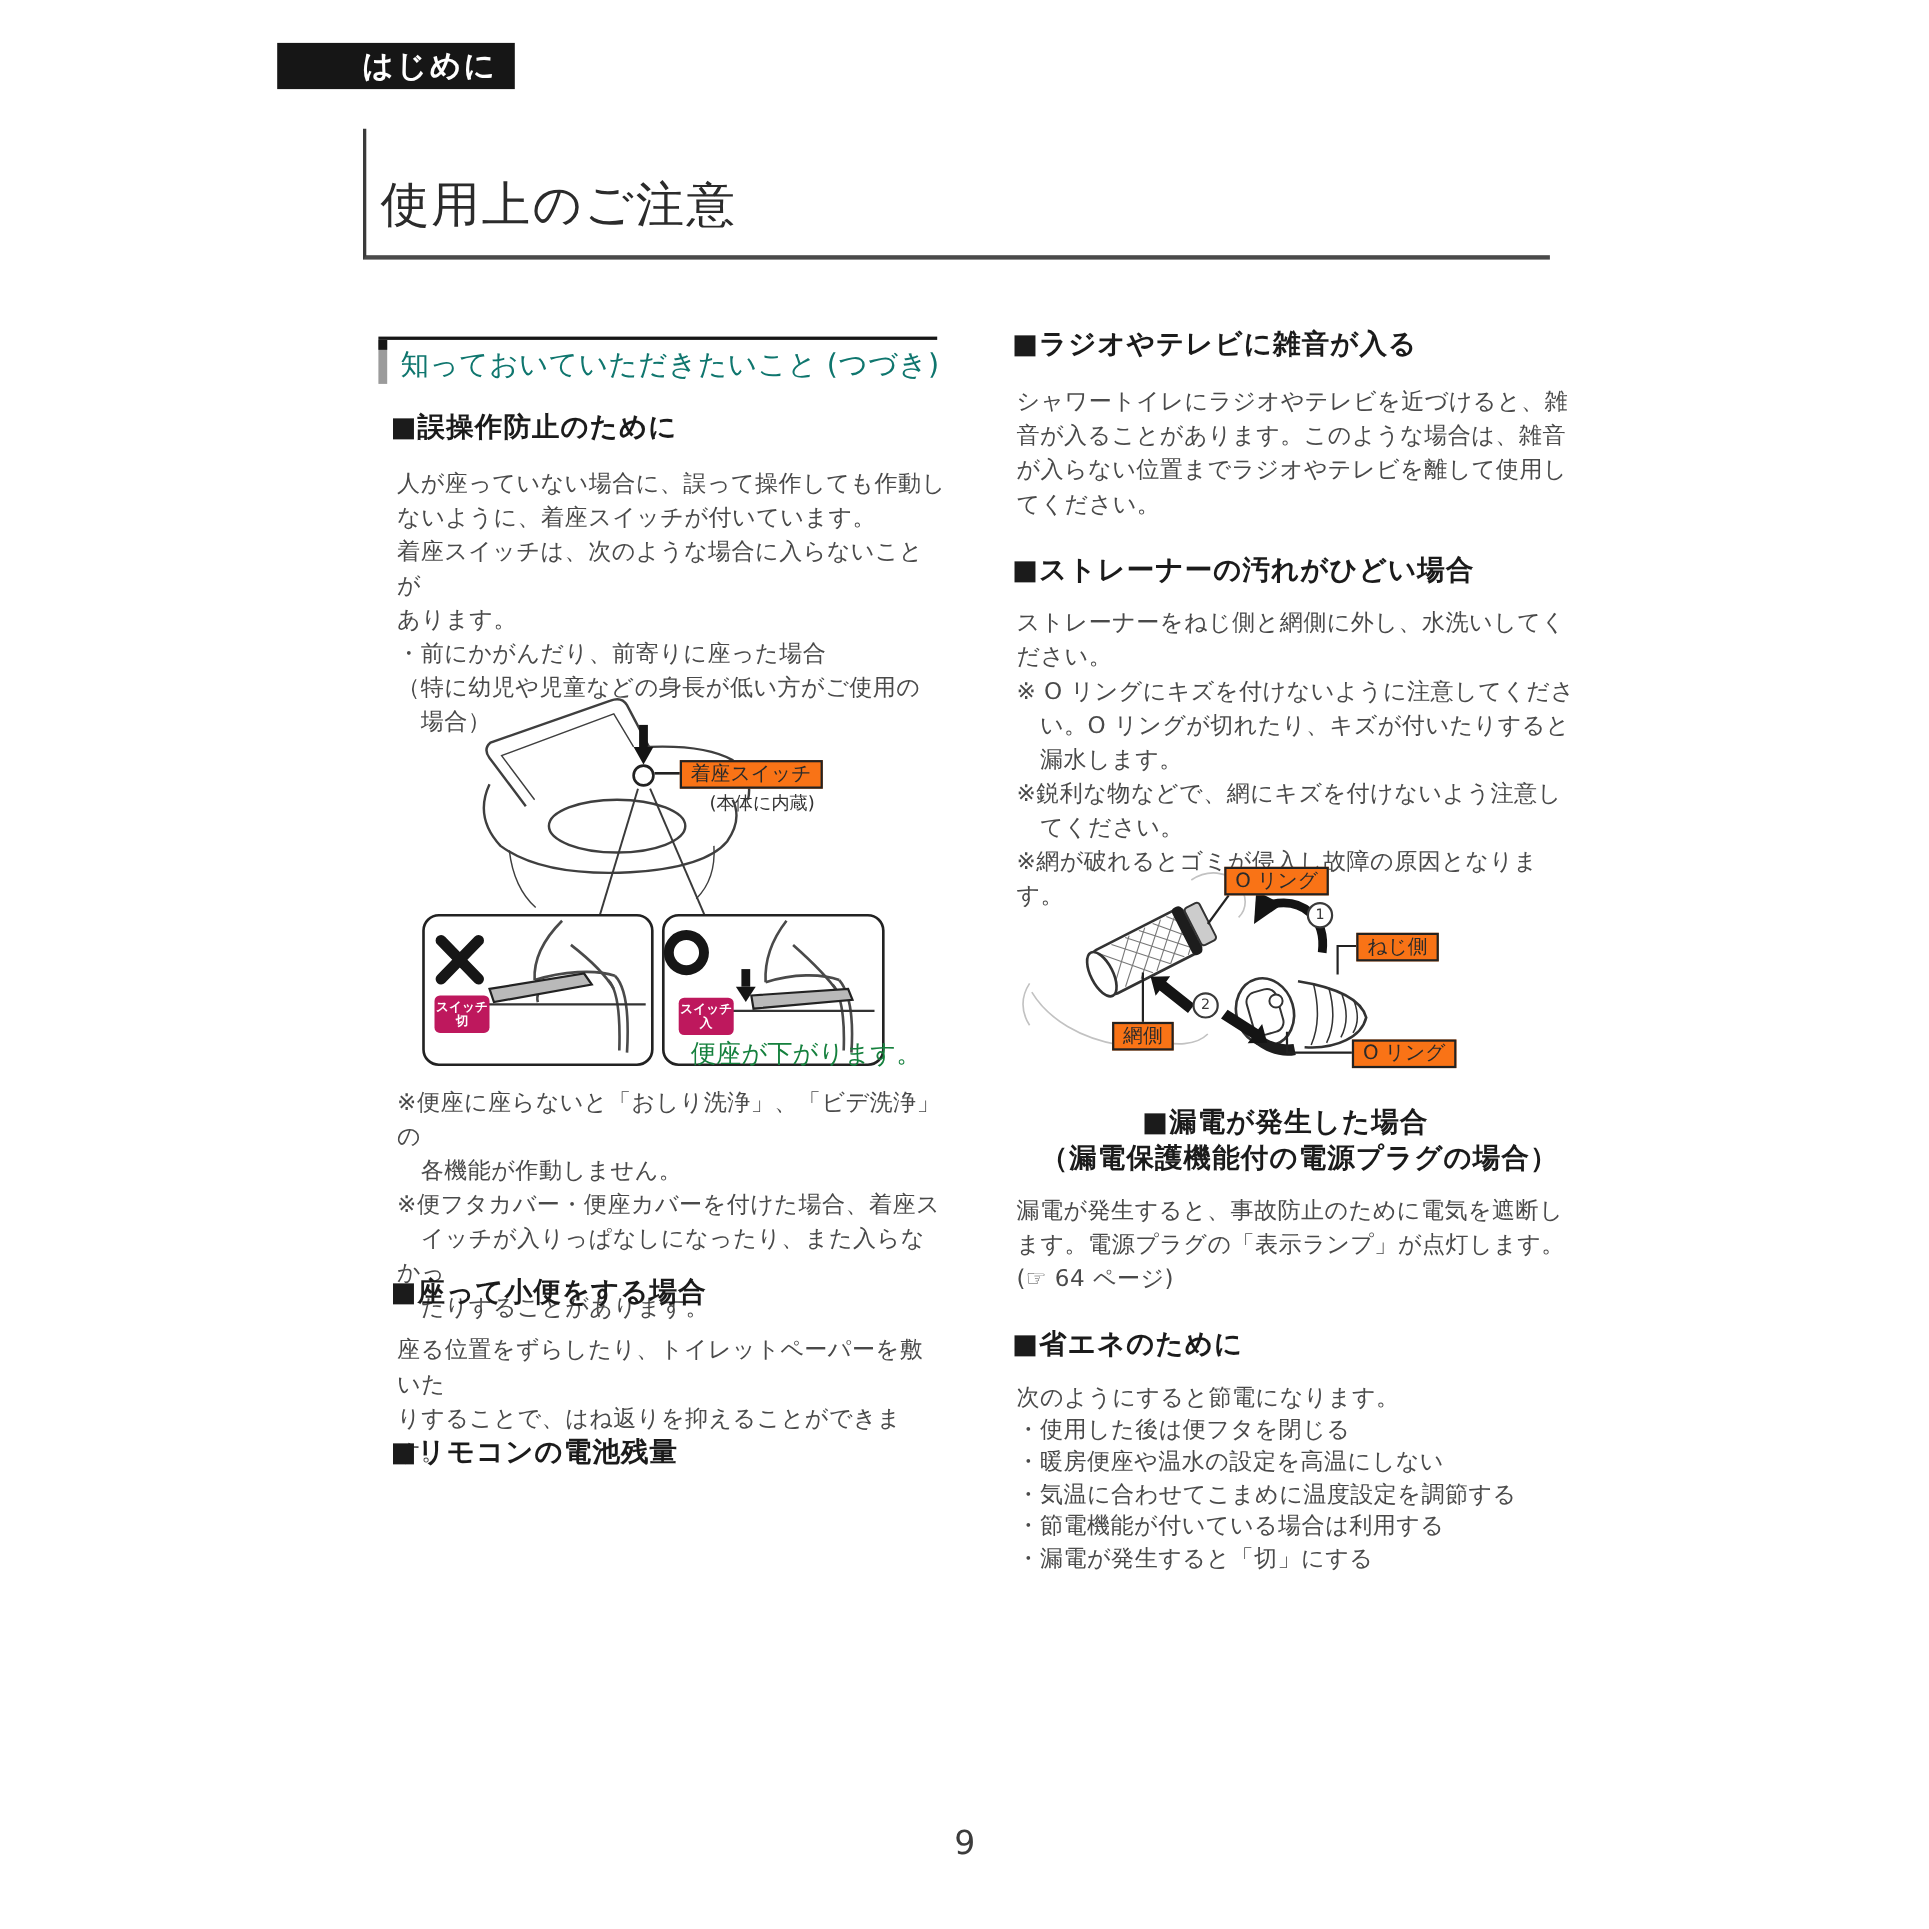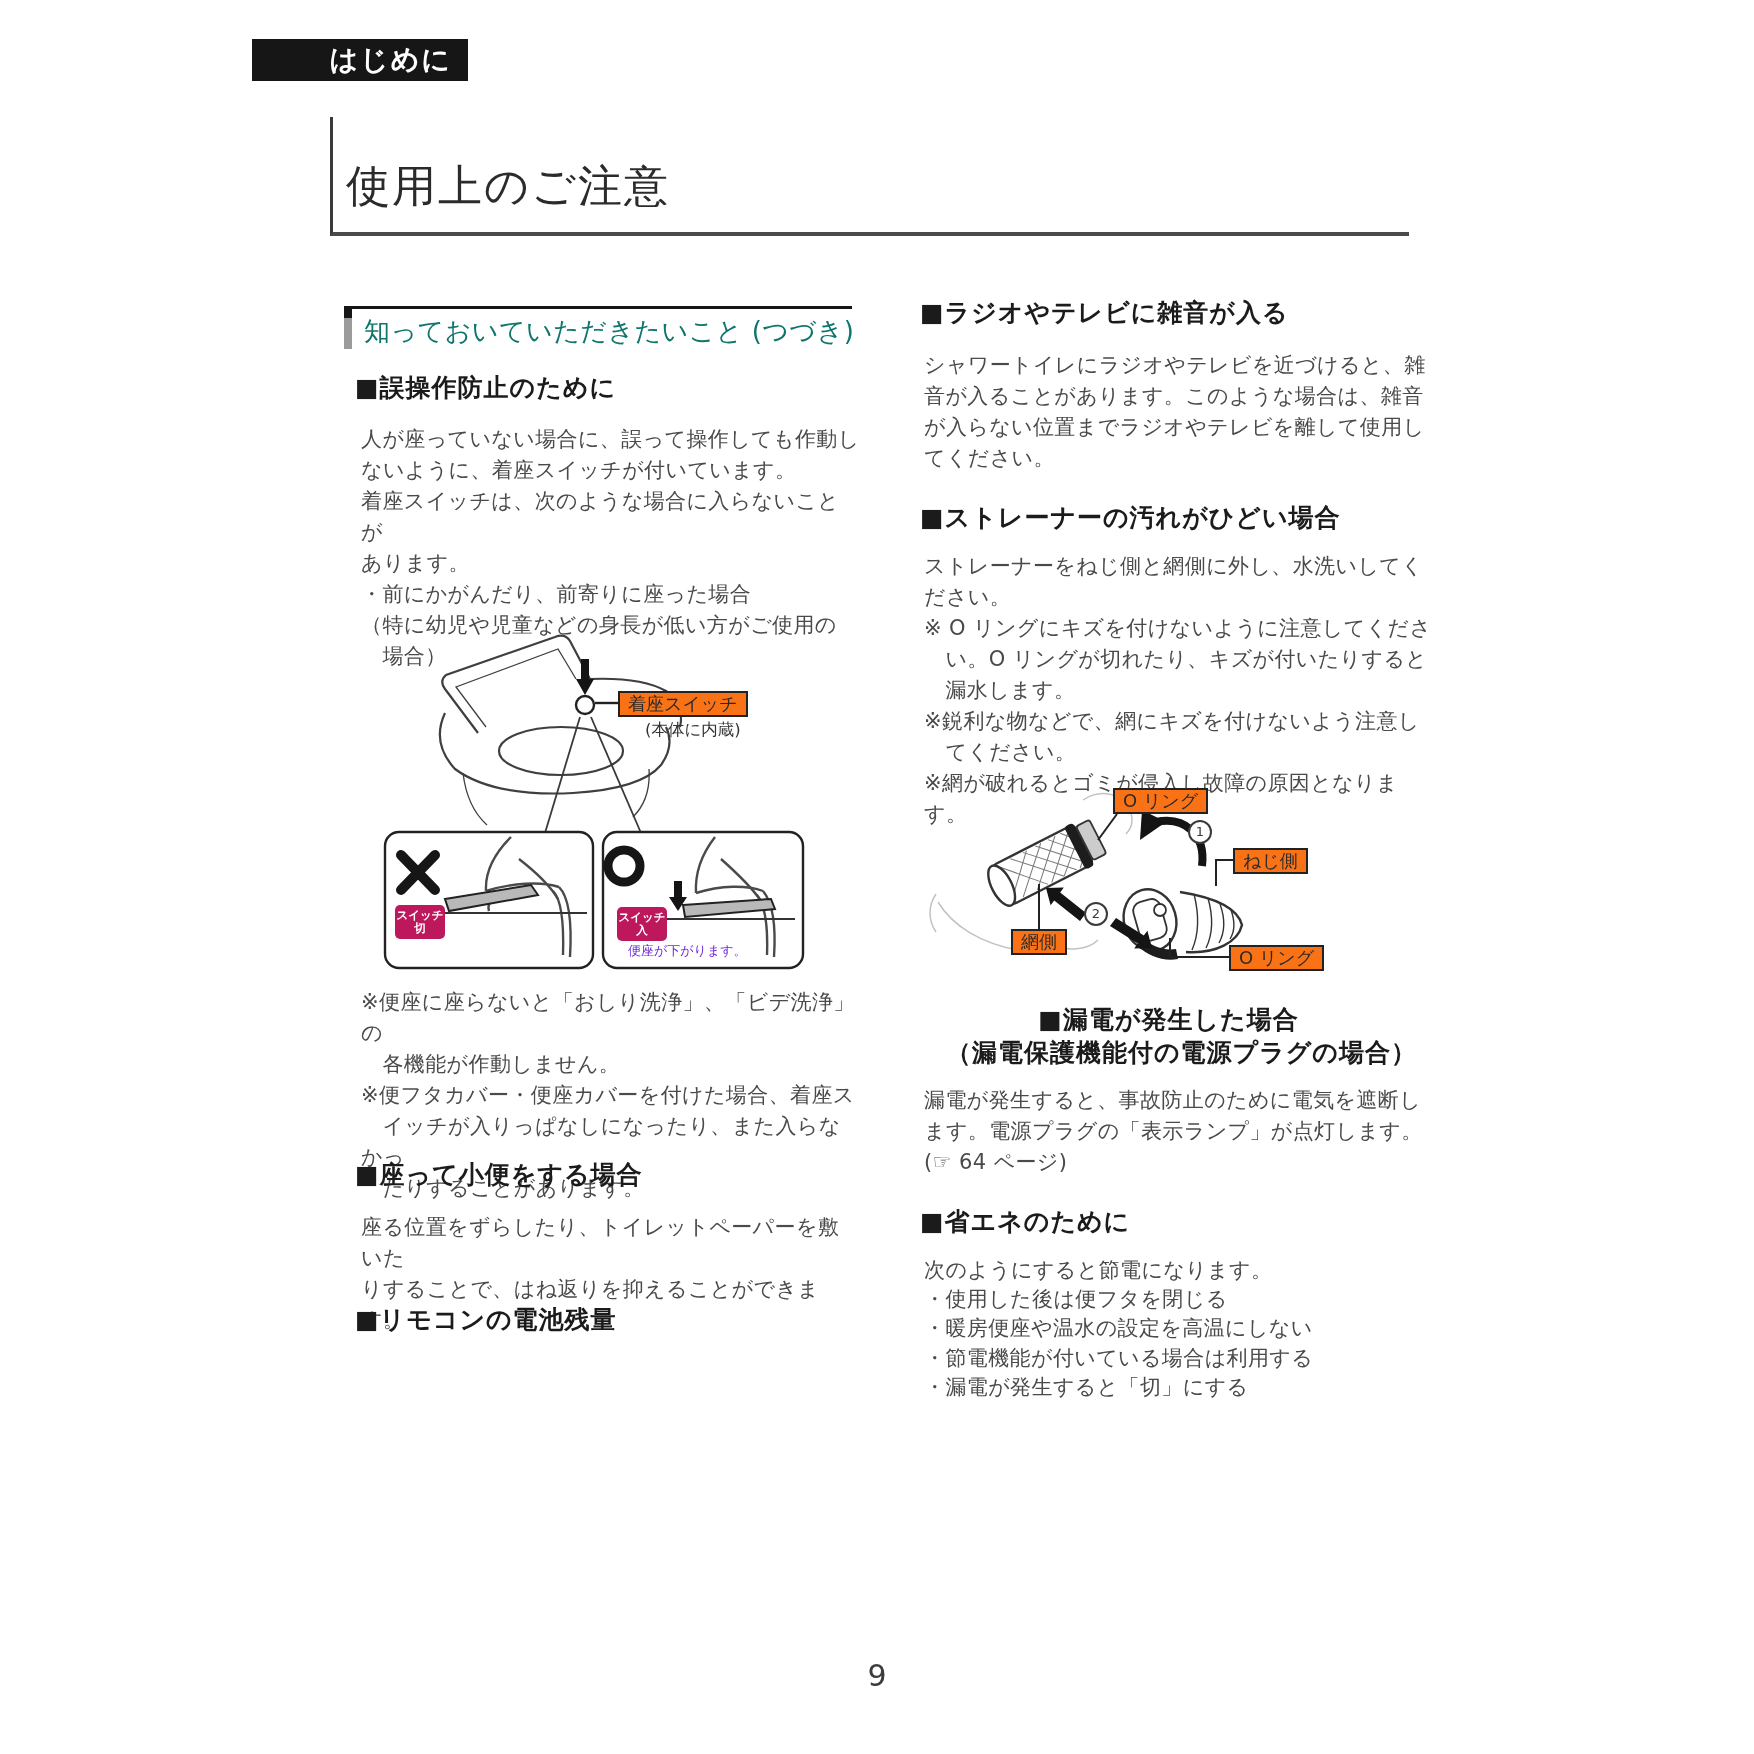--- a/index.html
+++ b/index.html
@@ -38,21 +38,21 @@
   .lblbox{
     position:absolute; border:2px solid #222; background:#f97316; color:#2a2a2a;
     font-size:18px; line-height:22px; padding:0 8px; white-space:nowrap;
   }
   .badge{
     position:absolute; background:#be185d; color:#fff; border-radius:5px;
     font-size:11.5px; line-height:13.5px; font-weight:bold; text-align:center;
     display:flex; align-items:center; justify-content:center; white-space:pre-line;
   }
   .smalllabel{position:absolute; font-size:16.5px; color:#333; white-space:nowrap;}
-  .caption{position:absolute; font-size:13px; color:#6d28d9; white-space:nowrap;}
+  .caption{position:absolute; font-size:23px; color:#15803d; white-space:nowrap;}
   .stepnum{
     position:absolute; width:20px; height:20px; border:2px solid #3a3a3a; border-radius:50%;
     background:#fff; color:#3a3a3a; font-size:13px; line-height:20px; text-align:center;
   }
   .eco-item{line-height:29.4px; font-size:21px; color:#4a4a4a; letter-spacing:0.4px; white-space:nowrap;}
   .page-number{left:0; top:1658px; width:100%; text-align:center; font-size:30px; color:#3c3c3c;}
 </style>
 </head>
 <body>
 
@@ -248,19 +248,20 @@
 　（漏電保護機能付の電源プラグの場合）</div>
   <div class="abs body ml" style="left:924px; top:1085px; width:510px;">漏電が発生すると、事故防止のために電気を遮断し
 ます。電源プラグの「表示ランプ」が点灯します。
 (☞ 64 ページ)</div>
 
   <div class="abs h2" style="left:920px; top:1207px;">■省エネのために</div>
   <div class="abs body" style="left:924px; top:1255px; white-space:nowrap;">次のようにすると節電になります。</div>
   <div class="abs" style="left:924px; top:1285px;">
     <div class="eco-item">・使用した後は便フタを閉じる</div>
     <div class="eco-item">・暖房便座や温水の設定を高温にしない</div>
+    <div class="eco-item">・気温に合わせてこまめに温度設定を調節する</div>
     <div class="eco-item">・節電機能が付いている場合は利用する</div>
     <div class="eco-item">・漏電が発生すると「切」にする</div>
   </div>
 
   <div class="abs page-number">9</div>
 
 </div>
 
 </body></html>

